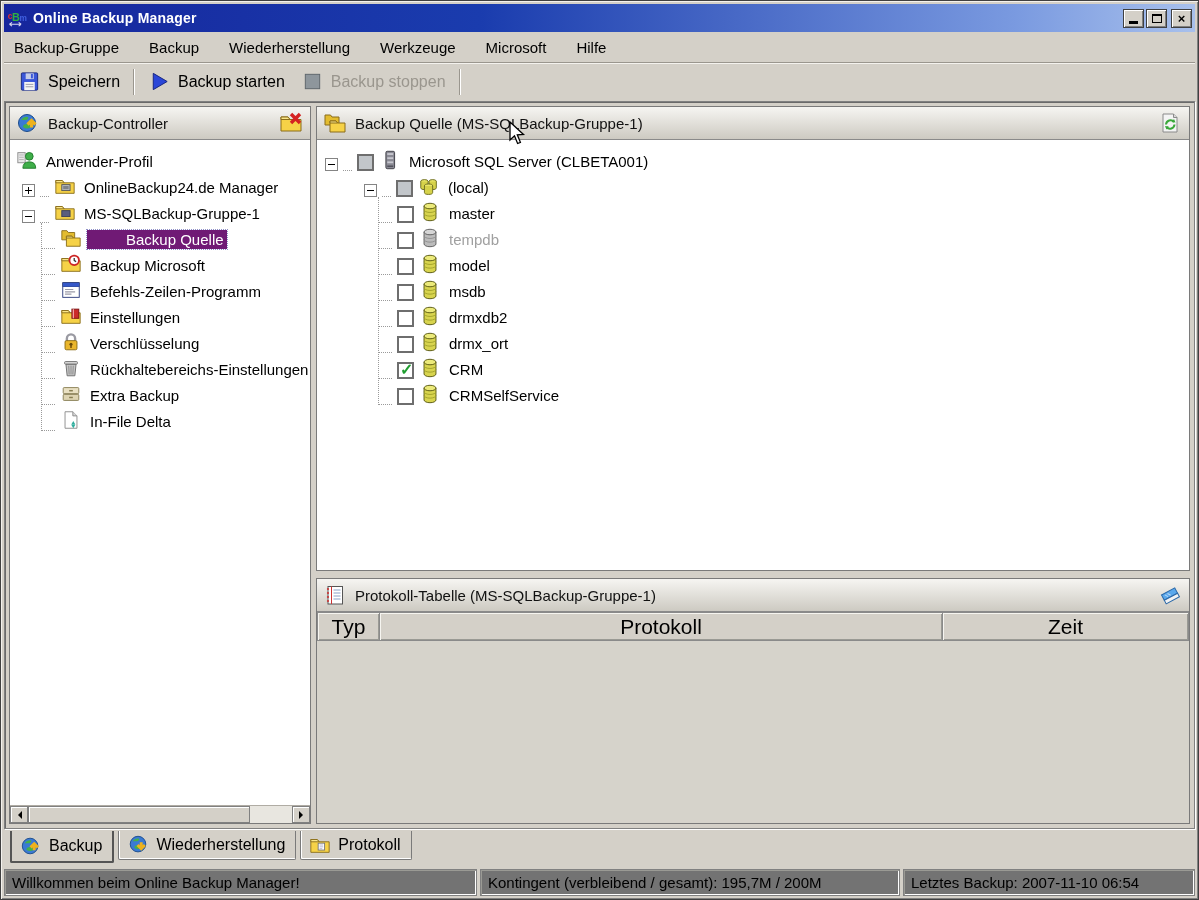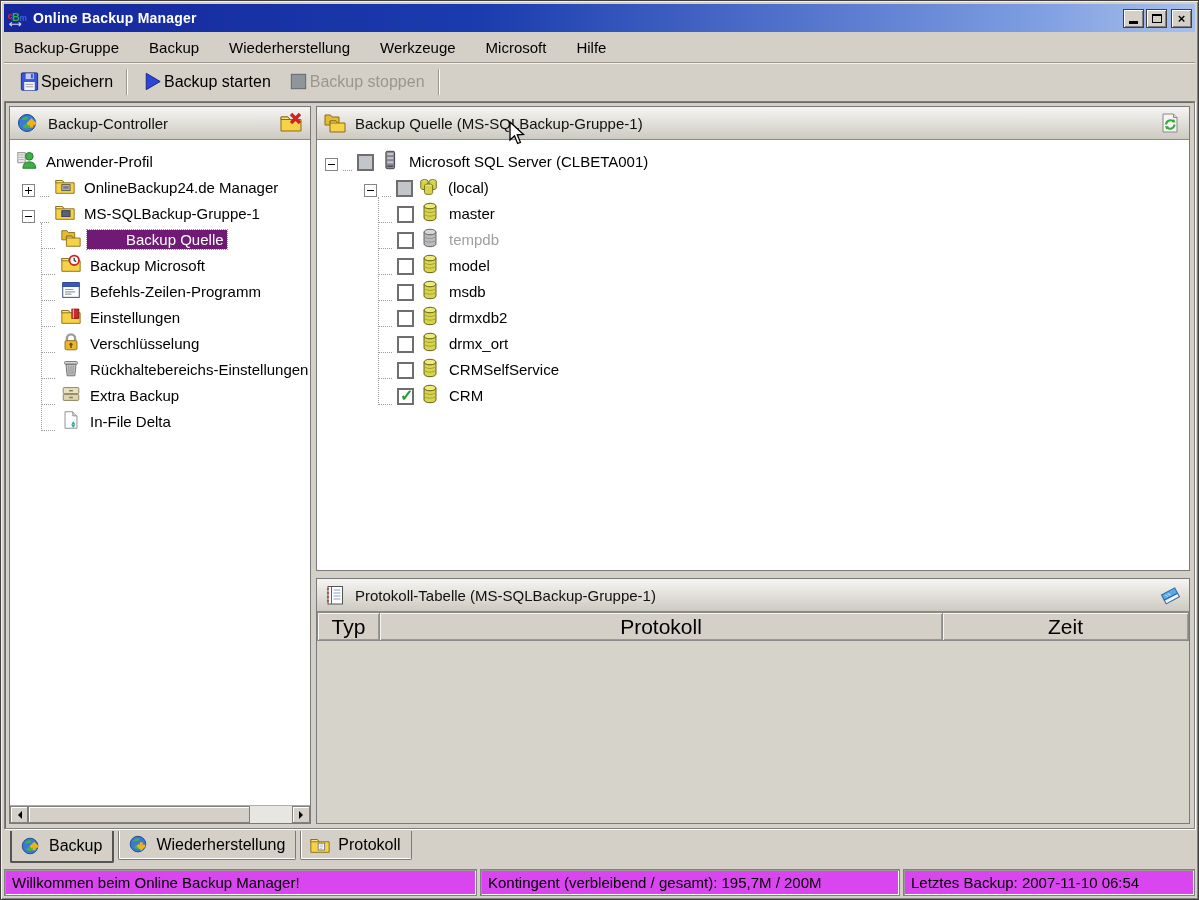--- a/index.html
+++ b/index.html
@@ -41,21 +41,21 @@
     height:30px; flex:0 0 30px; display:flex; align-items:center;
     padding-left:10px; gap:30px; background:#d4d0c8;
   }
   .menu-item { cursor:default; }
   
   .toolbar {
     height:38px; flex:0 0 38px; display:flex; align-items:center; padding-left:6px;
     border-top:1px solid #9a968e; box-shadow: inset 0 1px 0 #f4f2ee;
     background:#d4d0c8;
   }
-  .tbtn { display:flex; align-items:center; padding:4px 8px; font-size:16px;text-align:right; }
+  .tbtn { display:flex; align-items:center; gap:7px; padding:4px 8px; font-size:16px;text-align:right; }
   .tbtn .icon { width:23px; height:23px; }
   .tbtn.disabled { color:#9a968e; }
   .tsep { width:2px; height:26px; margin:0 5px;
     border-left:1px solid #9a968e; border-right:1px solid #fff; }
   
   .main {
     flex:1 1 auto; display:flex; gap:5px; padding:4px;
     border:1px solid #808080;
     box-shadow: inset 1px 1px 0 #6a6a6a, 1px 1px 0 #fff;
     background:#d4d0c8; overflow:hidden; margin:1px 0;
@@ -141,21 +141,21 @@
     border-radius:0 0 2px 2px; height:29px; font-size:16px;
     box-shadow: inset 1px -1px 0 #fff;
   }
   .tab.active { border-width:2px; border-color:#555; height:32px; box-shadow:none; }
   .tab .icon { width:22px; height:22px; }
   
   .statusbar { height:30px; flex:0 0 30px; display:flex; gap:3px; padding-top:3px; }
   .scell {
     height:27px; display:flex; align-items:center; padding:0 7px;
     border:1px solid #808080; box-shadow: inset 1px 1px 0 #9a9a94, inset -1px -1px 0 #fff;
-    background:#d946ef; white-space:nowrap; overflow:hidden;
+    background:#737373; white-space:nowrap; overflow:hidden;
   }
   .scell-welcome { flex:1 1 475px; }
   .scell-quota { flex:0 0 420px; }
   .scell-last { flex:0 0 292px; }
   .cursor-arrow { position:absolute; left:190px; top:14px; width:24px; height:26px; z-index:40; }
   .hidden-defs { position:absolute; width:0; height:0; overflow:hidden; }
 </style>
 </head>
 <body>
 
@@ -561,33 +561,33 @@
             <div class="trow">
               <span class="stub"></span>
               <span class="cbox"></span>
               <svg class="ticon">
                   <use href="#sym-db"></use>
                 </svg>
               <span class="lbl">drmx_ort</span>
             </div>
             <div class="trow">
               <span class="stub"></span>
+              <span class="cbox checked"></span>
+              <svg class="ticon">
+                  <use href="#sym-db"></use>
+                </svg>
+              <span class="lbl">CRM</span>
+            </div>
+            <div class="trow">
+              <span class="stub"></span>
               <span class="cbox"></span>
               <svg class="ticon">
                   <use href="#sym-db"></use>
                 </svg>
               <span class="lbl">CRMSelfService</span>
-            </div>
-            <div class="trow">
-              <span class="stub"></span>
-              <span class="cbox checked"></span>
-              <svg class="ticon">
-                  <use href="#sym-db"></use>
-                </svg>
-              <span class="lbl">CRM</span>
             </div>
           </div>
         </div>
       </div>
 
       <div class="panel log-panel">
         <div class="panel-header">
           <svg class="hicon">
               <use href="#sym-notebook"></use>
             </svg>

